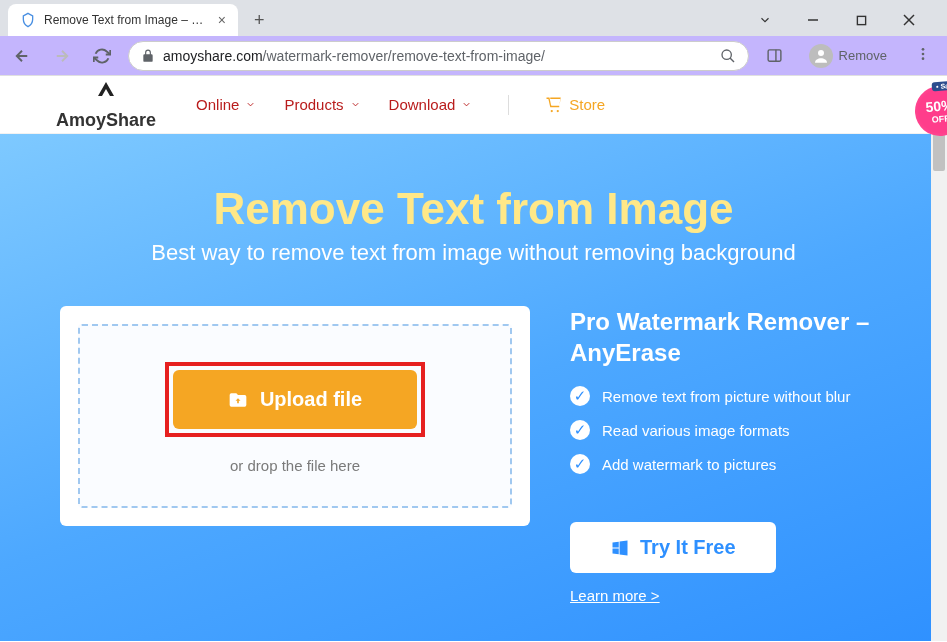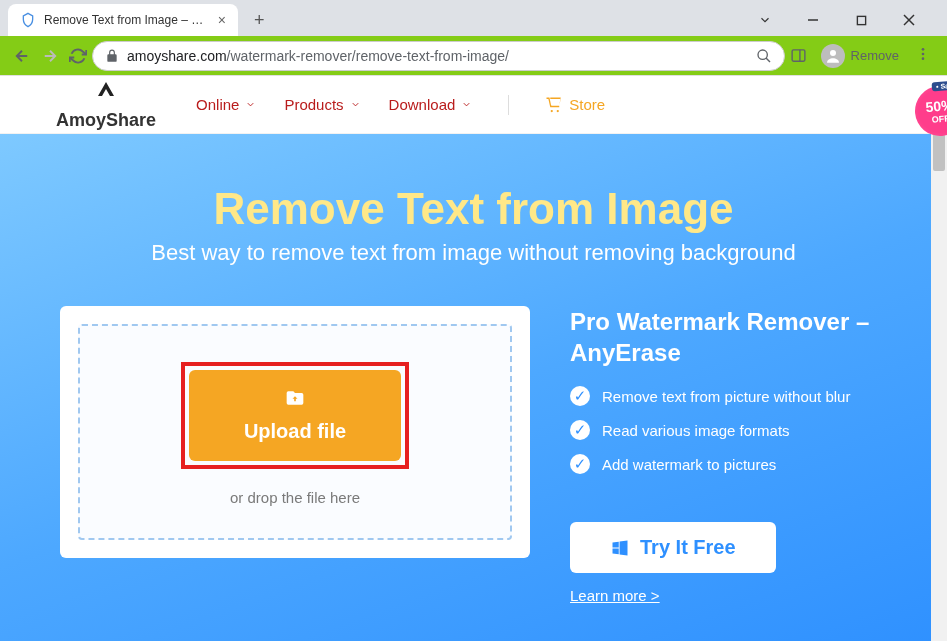--- a/index.html
+++ b/index.html
@@ -9,21 +9,21 @@
     .browser-chrome { background: #dee1e6; }
     .tab-bar { display: flex; align-items: center; height: 36px; padding: 4px 8px 0 8px; }
     .tab { background: #fff; border-radius: 8px 8px 0 0; padding: 8px 12px; display: flex; align-items: center; gap: 8px; font-size: 12px; color: #333; width: 230px; position: relative; }
     .tab-favicon { width: 16px; height: 16px; color: #4a90e2; }
     .tab-title { flex: 1; white-space: nowrap; overflow: hidden; text-overflow: ellipsis; }
     .tab-close { color: #666; font-size: 14px; cursor: pointer; }
     .new-tab { margin-left: 8px; color: #555; font-size: 18px; cursor: pointer; padding: 4px 8px; }
     .window-controls { margin-left: auto; display: flex; gap: 12px; padding-right: 12px; }
     .wc-btn { width: 36px; height: 28px; display: flex; align-items: center; justify-content: center; cursor: pointer; }
     
-    .toolbar { background: #84cc16; display: flex; align-items: center; height: 40px; padding: 0 8px; gap: 0; border-bottom: 1px solid #e0e0e0; }
+    .toolbar { background: #c4b5fd; display: flex; align-items: center; height: 40px; padding: 0 8px; gap: 12px; border-bottom: 1px solid #e0e0e0; }
     .nav-btn { width: 28px; height: 28px; display: flex; align-items: center; justify-content: center; color: #5f6368; cursor: pointer; border-radius: 50%; }
     .nav-btn.disabled { color: #bbb; }
     .address-bar { flex: 1; display: flex; align-items: center; background: #fff; border: 1px solid #ccc; border-radius: 20px; padding: 4px 12px; height: 30px; font-size: 14px; color: #333; }
     .lock-icon { color: #5f6368; margin-right: 8px; }
     .url-text { flex: 1; }
     .url-domain { color: #202124; }
     .url-path { color: #5f6368; }
     .addr-icon { color: #5f6368; margin-left: 8px; cursor: pointer; }
     .guest-badge { display: flex; align-items: center; gap: 6px; font-size: 13px; color: #5f6368; cursor: pointer; padding: 4px 8px; }
     .avatar-circle { width: 24px; height: 24px; background: #bdbdbd; border-radius: 50%; display: flex; align-items: center; justify-content: center; }
@@ -48,21 +48,21 @@
     .sale-tag { position: absolute; top: -4px; right: 4px; background: #2d4d8e; padding: 1px 4px; border-radius: 3px; font-size: 7px; }
     
     .hero { background: linear-gradient(160deg, #7ec9ff 0%, #4da8ff 50%, #2e90ff 100%); min-height: 508px; padding: 50px 60px; color: #fff; }
     .hero-title { font-size: 44px; font-weight: 700; text-align: center; color: #ffe888; margin-bottom: 6px; }
     .hero-subtitle { font-size: 22px; font-weight: 500; text-align: center; color: #fff; margin-bottom: 40px; }
     
     .hero-content { display: flex; gap: 40px; align-items: flex-start; }
     .upload-panel { width: 470px; background: #fff; border-radius: 6px; padding: 18px; }
     .upload-inner { border: 2px dashed #a0c8f0; border-radius: 4px; padding: 36px 30px 32px; text-align: center; background: #fafcff; }
     .upload-highlight { border: 4px solid #e62020; padding: 4px; display: inline-block; margin-bottom: 20px; }
-    .upload-btn { background: #f5a623; color: #fff; font-size: 20px; font-weight: 600; padding: 18px 55px; border-radius: 6px; display: flex; align-items: center; gap: 12px; cursor: pointer; border: none; flex-direction: column; }
+    .upload-btn { background: #f5a623; color: #fff; font-size: 20px; font-weight: 600; padding: 18px 55px; border-radius: 6px; display: flex; align-items: center; gap: 12px; cursor: pointer; border: none; }
     .upload-icn { width: 20px; height: 20px; }
     .drop-text { color: #7a7a7a; font-size: 15px; }
     
     .features { flex: 1; color: #fff; }
     .feat-title { font-size: 24px; font-weight: 600; margin-bottom: 18px; line-height: 1.3; }
     .feat-list { list-style: none; }
     .feat-item { display: flex; align-items: center; gap: 12px; margin-bottom: 14px; font-size: 15px; }
     .check-circle { width: 20px; height: 20px; background: #fff; border-radius: 50%; display: flex; align-items: center; justify-content: center; color: #2e90ff; flex-shrink: 0; }
     .try-btn { background: #fff; color: #2e90ff; font-size: 20px; font-weight: 700; padding: 14px 40px; border-radius: 6px; display: inline-flex; align-items: center; gap: 10px; cursor: pointer; border: none; margin-top: 34px; }
     .win-icon { width: 20px; height: 20px; fill: #2e90ff; }

